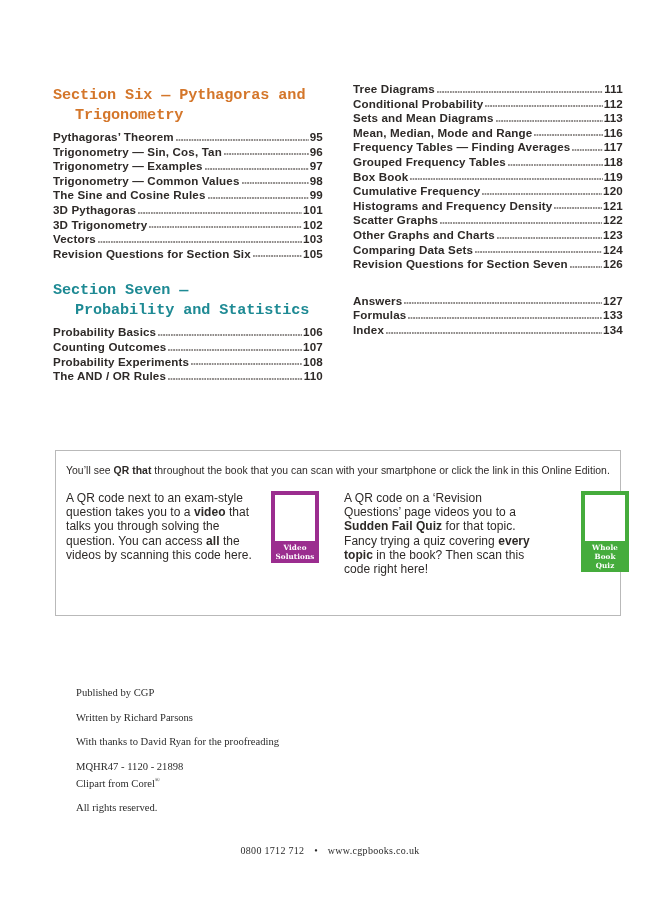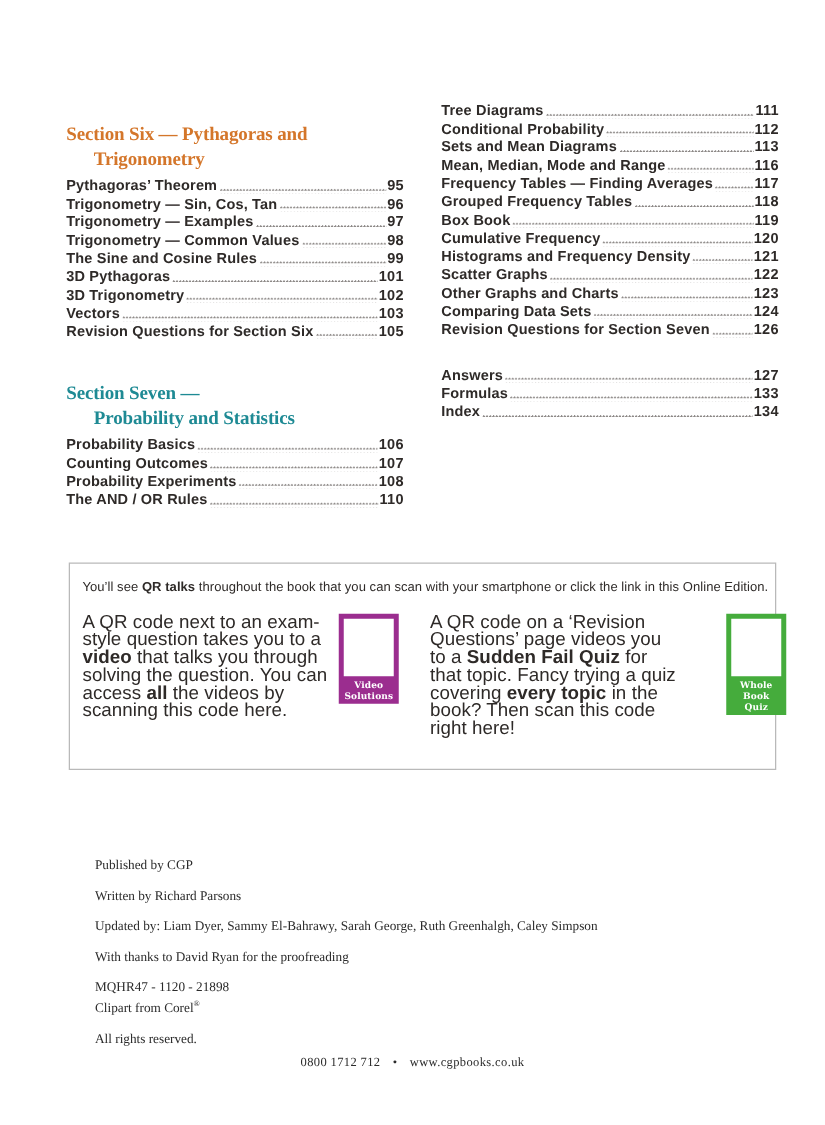--- a/index.html
+++ b/index.html
@@ -18,26 +18,26 @@
 
   
   .toc-col {
     position: absolute;
     width: 270px;
   }
   #col-left  { left: 53px;  top: 82px; }
   #col-right { left: 353px; top: 82px; }
 
   .section-head {
-    font-family: Liberation Serif, serif;
+    font-family: Liberation Mono, monospace;
     font-weight: bold;
     font-size: 15.2px;
     line-height: 19.5px;
     letter-spacing: -0.1px;
-    margin: 16px 0 5px 0;
+    margin: 4px 0 5px 0;
   }
   .section-head .l2 { display: block; padding-left: 22px; }
   .head-orange { color: #D4762A; }
   .head-teal   { color: #1E8A94; }
 
   .toc-list {
     list-style: none;
     margin: 0;
     padding: 0;
   }
@@ -93,21 +93,21 @@
   }
   .qr-panel {
     position: absolute;
     top: 40px;
     display: flex;
     align-items: flex-start;
   }
   #qr-panel-left  { left: 10px; }
   #qr-panel-right { left: 288px; }
   .qr-text {
-    font-size: 15px;
+    font-size: 12px;
     line-height: 14.2px;
     letter-spacing: 0.05px;
     color: #2e2a28;
     width: 197px;
   }
   .qr-card {
     width: 48px;
     margin-left: 8px;
     padding: 4px 4px 2px 4px;
     box-sizing: border-box;
@@ -317,21 +317,21 @@
       </li>
       <li class="toc-item">
         <span class="toc-title">Index</span>
         <span class="toc-dots"></span>
         <span class="toc-page">134</span>
       </li>
     </ul>
 </div>
 
 <div id="qr-box">
-  <div class="qr-intro" id="qr-intro"><span>You’ll see </span><b>QR talks</b><span> throughout the book that you can scan with your smartphone or click the link in this Online Edition.</span></div>
+  <div class="qr-intro" id="qr-intro"><span>You’ll see </span><b>QR that</b><span> throughout the book that you can scan with your smartphone or click the link in this Online Edition.</span></div>
 
   <div class="qr-panel" id="qr-panel-left">
     <div class="qr-text" id="qr-text-0"><span>A QR code next to an exam-style question takes you to a </span><b>video</b><span> that talks you through solving the question.  You can access </span><b>all</b><span> the videos by scanning this code here.</span></div>
     <div class="qr-card" id="qr-card-video">
       <span class="qr-code-img"></span>
       <div class="qr-card-label">
         <span>Video</span><br>
         <span>Solutions</span>
       </div>
     </div>
@@ -345,21 +345,20 @@
         <span>Whole</span><br>
         <span>Book Quiz</span>
       </div>
     </div>
   </div>
 </div>
 
 <div id="imprint">
   <div class="ip-line">Published by CGP</div>
   <div class="ip-line">Written by Richard Parsons</div>
-  <div class="ip-line">Updated by:  Liam Dyer, Sammy El-Bahrawy, Sarah George, Ruth Greenhalgh, Caley Simpson</div>
   <div class="ip-line">With thanks to David Ryan for the proofreading</div>
   <div class="ip-group">
     <div class="ip-tight">MQHR47 - 1120 - 21898</div>
     <div class="ip-tight"><span>Clipart from Corel</span><span class="sup">®</span></div>
   </div>
   <div class="ip-group">
     <div class="ip-tight">All rights reserved.</div>
   </div>
 </div>
 

